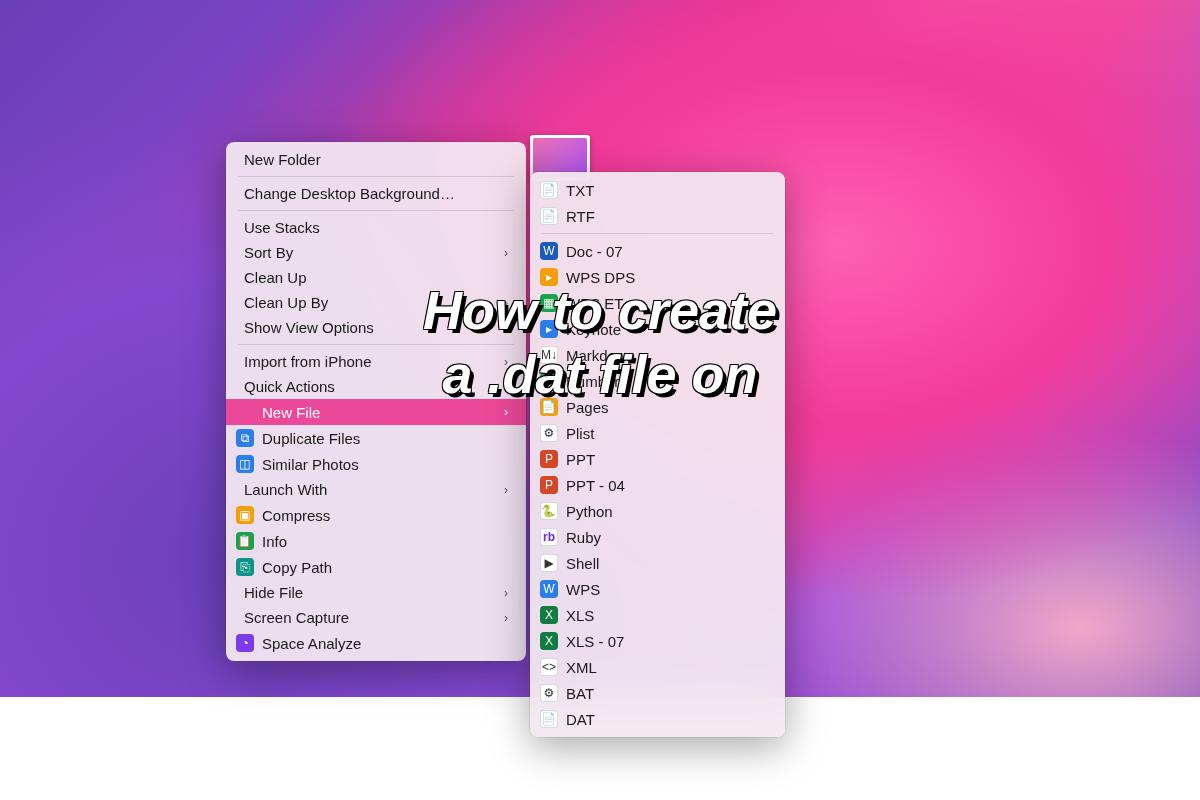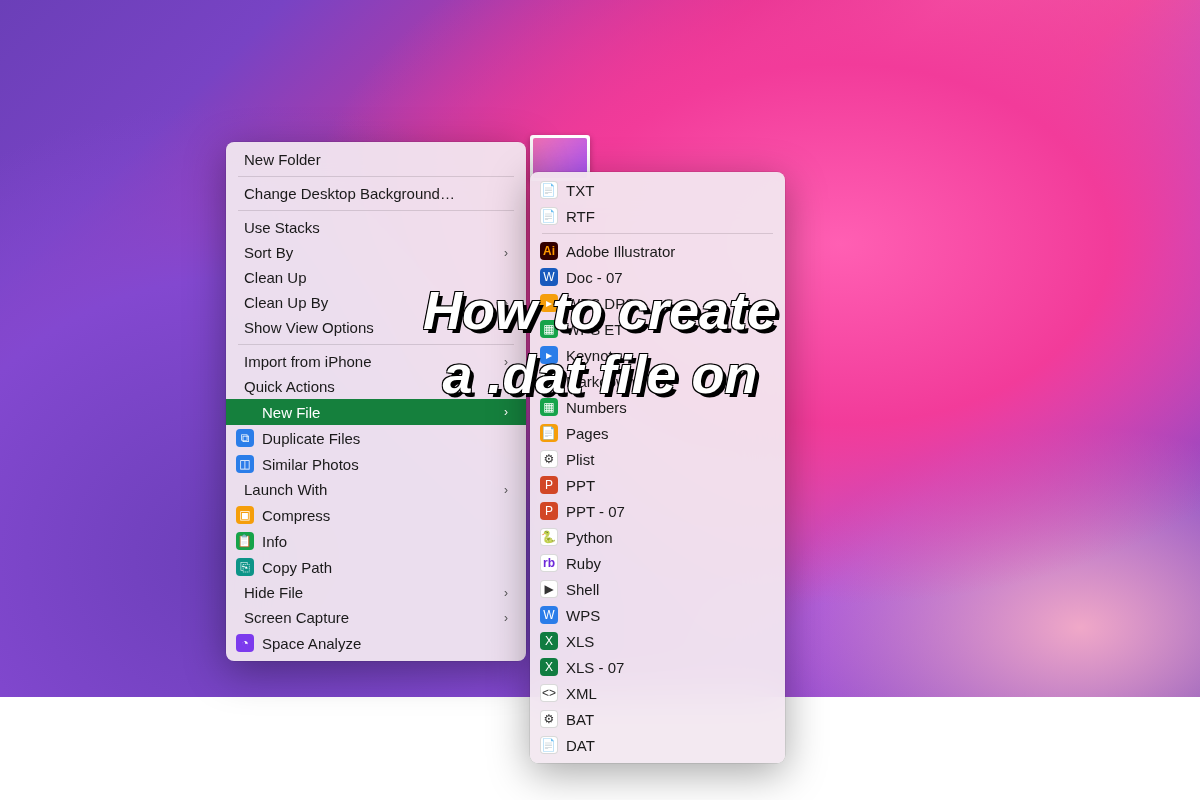--- a/index.html
+++ b/index.html
@@ -9,21 +9,21 @@
 .thumb{position:absolute;left:530px;top:135px;width:60px;height:46px;background:#fff;border-radius:3px;box-shadow:0 2px 6px rgba(0,0,0,.3)}
 .thumb::after{content:"";position:absolute;inset:3px;background:linear-gradient(135deg,#f472b6,#a855f7);border-radius:2px}
 .menu{position:absolute;background:rgba(242,232,240,.94);backdrop-filter:blur(20px);border-radius:8px;box-shadow:0 10px 40px rgba(0,0,0,.35),0 0 0 .5px rgba(0,0,0,.15);padding:5px 0;font-size:15px;color:#1a1a1a}
 .menu1{left:226px;top:142px;width:300px}
 .menu2{left:530px;top:172px;width:255px;max-height:620px}
 .mi{display:flex;align-items:center;padding:4px 18px;white-space:nowrap;min-height:24px}
 .mi.has-icon{padding-left:10px}
 .mi .ic{width:18px;height:18px;margin-right:8px;border-radius:4px;flex-shrink:0;display:flex;align-items:center;justify-content:center;font-size:12px}
 .mi .lbl{flex:1}
 .mi .chev{font-size:12px;color:#555;margin-left:8px}
-.mi.sel{background:#15803d;color:#fff}
+.mi.sel{background:#ec4899;color:#fff}
 .mi.sel .chev{color:#fff}
 .sep{height:1px;background:rgba(0,0,0,.12);margin:4px 12px}
 .ic-blue{background:#2b7de9;color:#fff}
 .ic-orange{background:#f59e0b;color:#fff}
 .ic-green{background:#16a34a;color:#fff}
 .ic-teal{background:#0d9488;color:#fff}
 .ic-purple{background:#7c3aed;color:#fff}
 .ic-white{background:#fff;color:#333;border:.5px solid rgba(0,0,0,.15)}
 .ic-word{background:#185abd;color:#fff}
 .ic-ppt{background:#d24726;color:#fff}
@@ -122,24 +122,20 @@
   <div class="mi has-icon">
         <span class="ic ic-white">📄</span>
         <span class="lbl">TXT</span>
       </div>
   <div class="mi has-icon">
         <span class="ic ic-white">📄</span>
         <span class="lbl">RTF</span>
       </div>
   <div class="sep"></div>
   <div class="mi has-icon">
-        <span class="ic ic-ai">Ai</span>
-        <span class="lbl">Adobe Illustrator</span>
-      </div>
-  <div class="mi has-icon">
         <span class="ic ic-word">W</span>
         <span class="lbl">Doc - 07</span>
       </div>
   <div class="mi has-icon">
         <span class="ic ic-orange">▸</span>
         <span class="lbl">WPS DPS</span>
       </div>
   <div class="mi has-icon">
         <span class="ic ic-green">▦</span>
         <span class="lbl">WPS ET</span>
@@ -163,21 +159,21 @@
   <div class="mi has-icon">
         <span class="ic ic-white">⚙</span>
         <span class="lbl">Plist</span>
       </div>
   <div class="mi has-icon">
         <span class="ic ic-ppt">P</span>
         <span class="lbl">PPT</span>
       </div>
   <div class="mi has-icon">
         <span class="ic ic-ppt">P</span>
-        <span class="lbl">PPT - 07</span>
+        <span class="lbl">PPT - 04</span>
       </div>
   <div class="mi has-icon">
         <span class="ic ic-white">🐍</span>
         <span class="lbl">Python</span>
       </div>
   <div class="mi has-icon">
         <span class="ic ic-rb">rb</span>
         <span class="lbl">Ruby</span>
       </div>
   <div class="mi has-icon">

